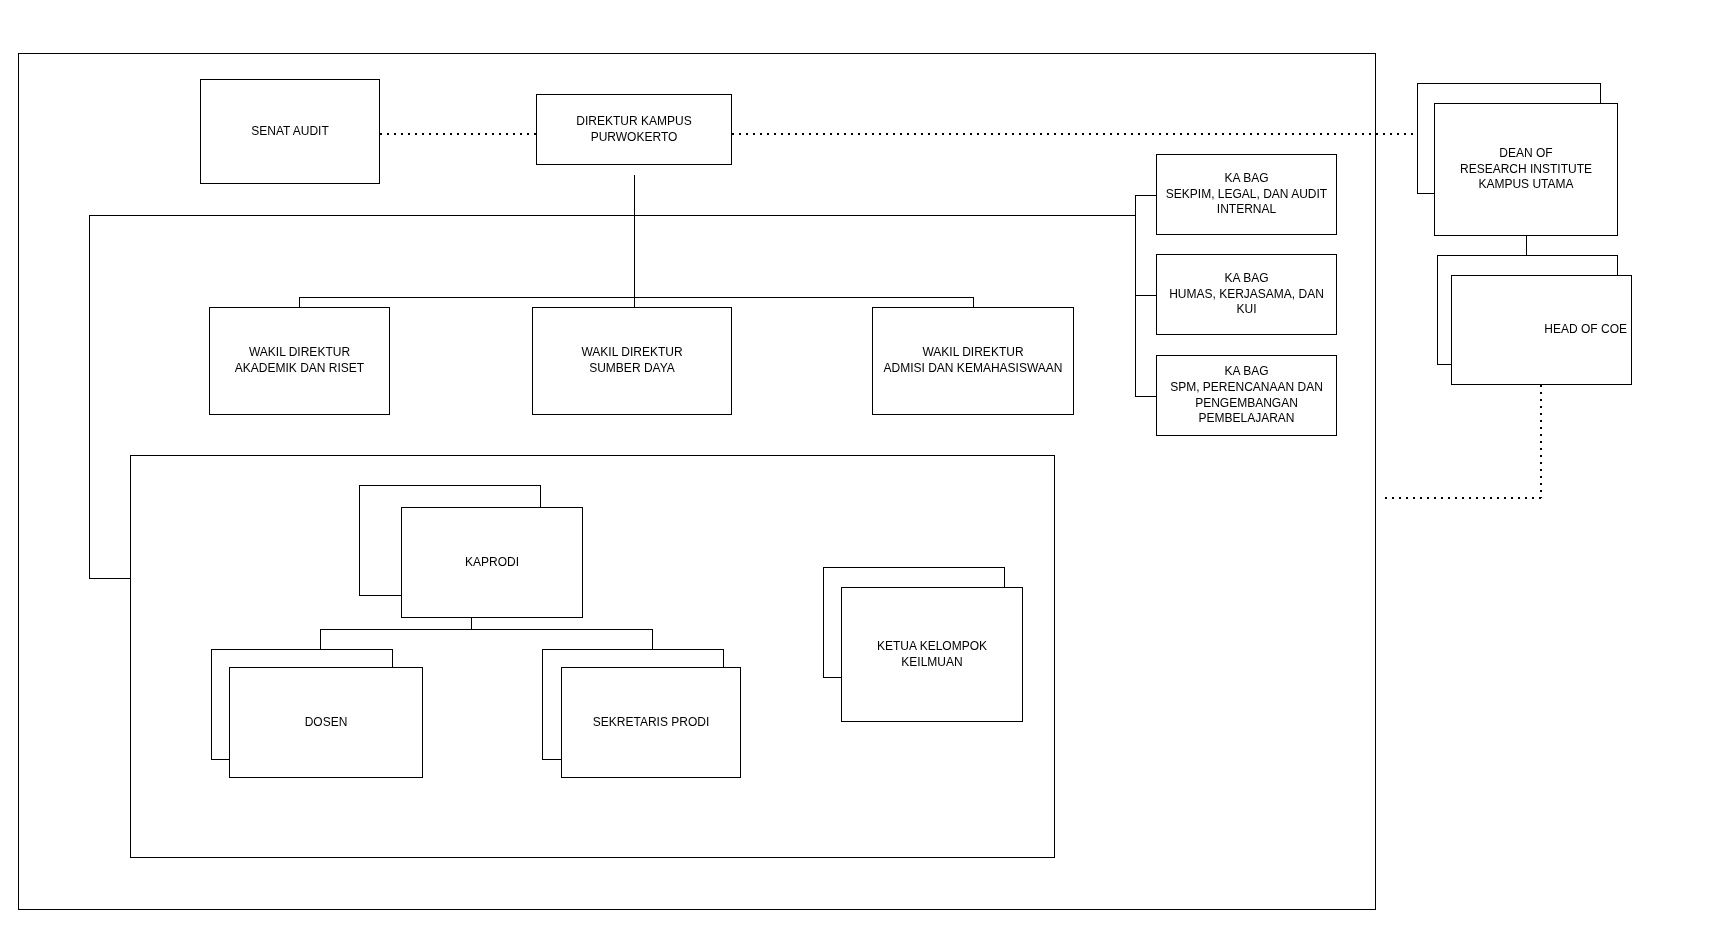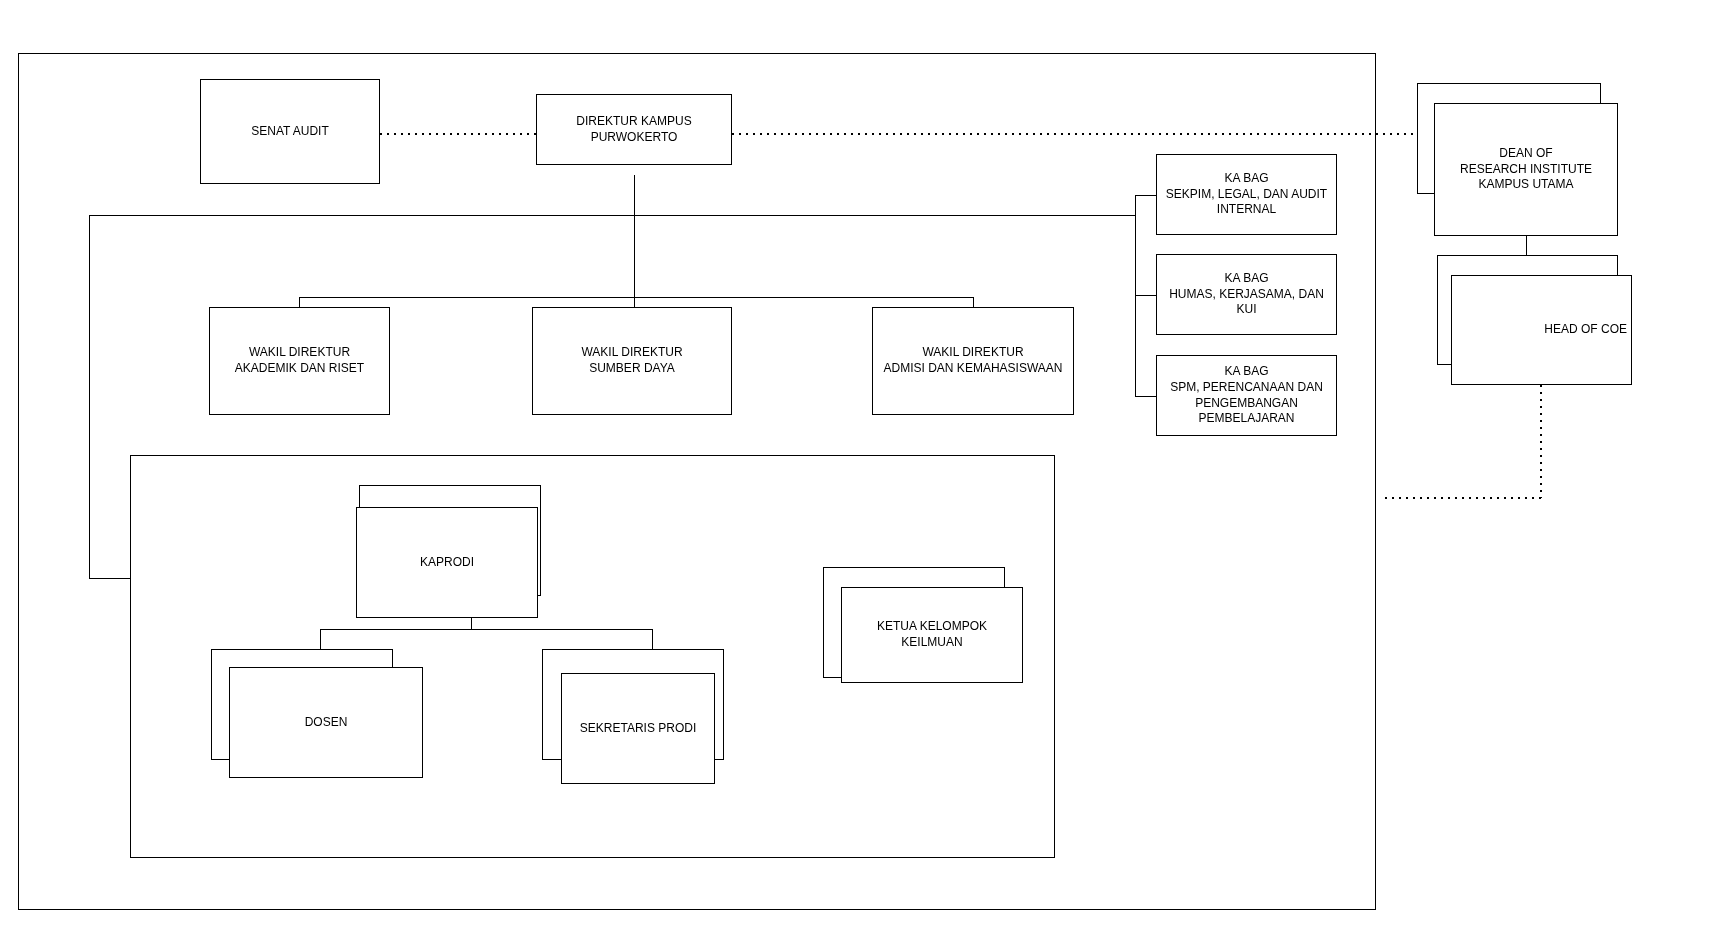--- a/index.html
+++ b/index.html
@@ -101,36 +101,36 @@
   </div>
 
   <div class="node" style="left:1156px; top:355px; width:181px; height:81px;">
     <span>KA BAG
 SPM, PERENCANAAN DAN
 PENGEMBANGAN
 PEMBELAJARAN</span>
   </div>
 
   <div class="node back" style="left:359px; top:485px; width:182px; height:111px;"></div>
-  <div class="node" style="left:356px; top:507px; width:182px; height:111px;">
+  <div class="node" style="left:401px; top:507px; width:182px; height:111px;">
     <span>KAPRODI</span>
   </div>
 
   <div class="node back" style="left:211px; top:649px; width:182px; height:111px;"></div>
   <div class="node" style="left:229px; top:667px; width:194px; height:111px;">
     <span>DOSEN</span>
   </div>
 
   <div class="node back" style="left:542px; top:649px; width:182px; height:111px;"></div>
-  <div class="node" style="left:561px; top:667px; width:154px; height:111px;margin-top:6px;">
+  <div class="node" style="left:561px; top:667px; width:180px; height:111px;">
     <span>SEKRETARIS PRODI</span>
   </div>
 
   <div class="node back" style="left:823px; top:567px; width:182px; height:111px;"></div>
-  <div class="node" style="left:841px; top:587px; width:182px; height:96px;">
+  <div class="node" style="left:841px; top:587px; width:182px; height:135px;">
     <span>KETUA KELOMPOK
 KEILMUAN</span>
   </div>
 
   <div class="node back" style="left:1417px; top:83px; width:184px; height:111px;"></div>
   <div class="node" style="left:1434px; top:103px; width:184px; height:133px;">
     <span>DEAN OF
 RESEARCH INSTITUTE
 KAMPUS UTAMA</span>
   </div>

